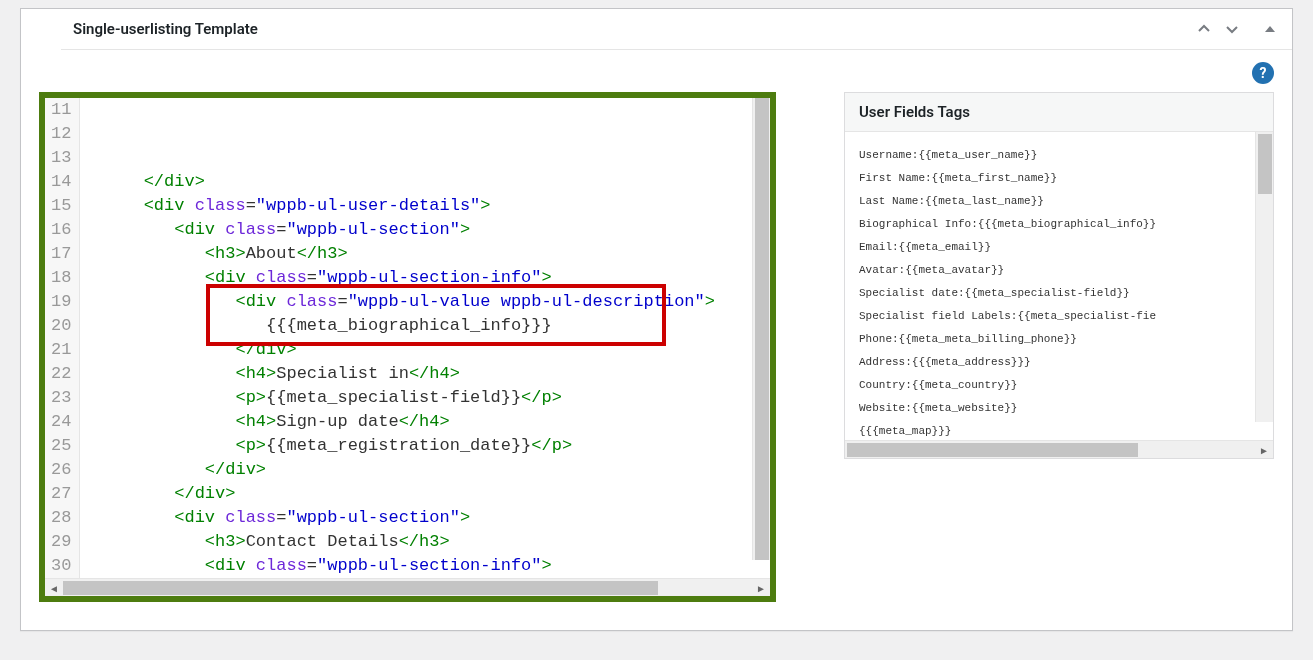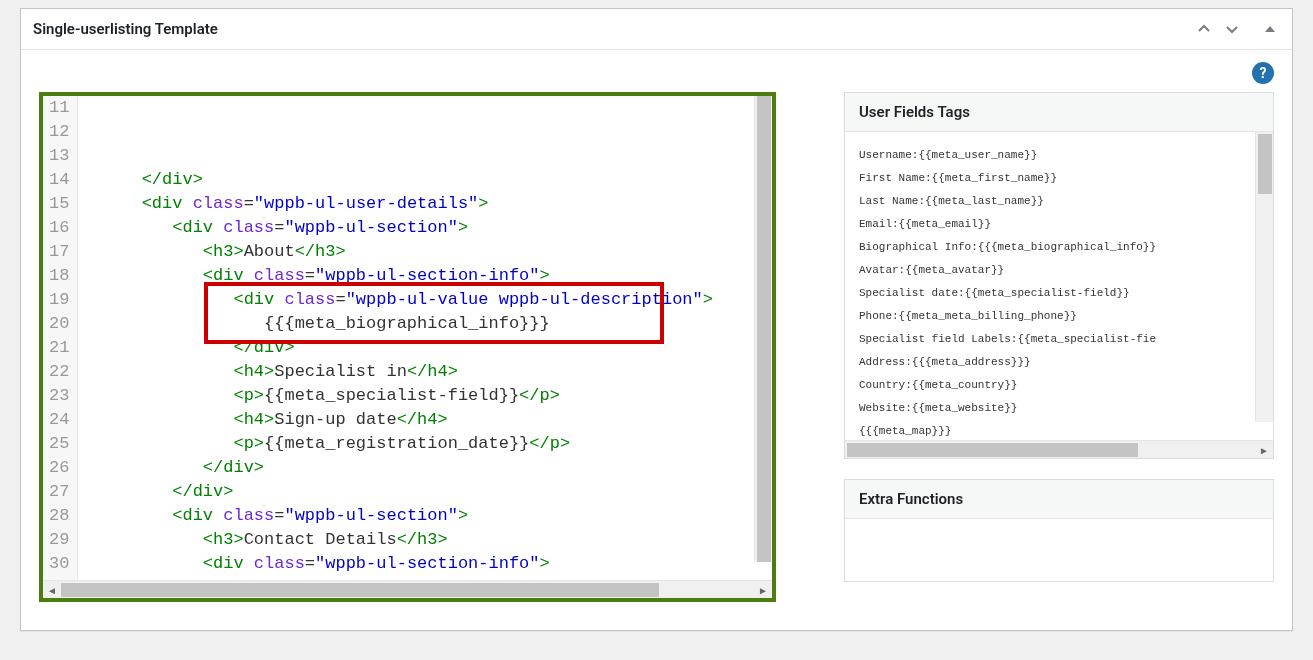--- a/index.html
+++ b/index.html
@@ -16,20 +16,21 @@
     background: #fff;
     border: 1px solid #c3c4c7;
     box-shadow: 0 1px 1px rgba(0,0,0,.04);
   }
   .panel-header {
     display: flex;
     align-items: center;
     justify-content: space-between;
     padding: 10px 12px;
     border-bottom: 1px solid #e5e5e5;
+    margin-left: 40px;
   }
   .panel-title {
     font-size: 15px;
     font-weight: 600;
     color: #1d2327;
   }
   .panel-controls {
     display: flex;
     align-items: center;
     gap: 8px;
@@ -63,21 +64,21 @@
     font-size: 14px;
     cursor: pointer;
   }
   .layout {
     display: flex;
     gap: 20px;
     margin-top: 24px;
   }
   .editor-wrap {
     flex: 1;
-    border: 4px solid #4d7c0f;
+    border: 6px solid #4d7c0f;
     position: relative;
     overflow: hidden;
     height: 510px;
     display: flex;
     flex-direction: column;
   }
   .code-scroll {
     flex: 1;
     overflow: auto;
     position: relative;
@@ -294,43 +295,39 @@
 
       <div class="sidebar">
         <div class="sb-section">
           <div class="sb-header">User Fields Tags</div>
           <div class="sb-body">
             <div class="tags-scroll">
               <div class="tags-content" id="tags">
                   <div>Username:{{meta_user_name}}</div>
                   <div>First Name:{{meta_first_name}}</div>
                   <div>Last Name:{{meta_last_name}}</div>
+                  <div>Biographical Info:{{{meta_biographical_info}}</div>
                   <div>Email:{{meta_email}}</div>
-                  <div>Biographical Info:{{{meta_biographical_info}}</div>
                   <div>Avatar:{{meta_avatar}}</div>
                   <div>Specialist date:{{meta_specialist-field}}</div>
+                  <div>Specialist field Labels:{{meta_specialist-fie</div>
                   <div>Phone:{{meta_meta_billing_phone}}</div>
-                  <div>Specialist field Labels:{{meta_specialist-fie</div>
                   <div>Address:{{{meta_address}}}</div>
                   <div>Country:{{meta_country}}</div>
                   <div>Website:{{meta_website}}</div>
                   <div>{{{meta_map}}}</div>
                 </div>
               <div class="sb-vscroll">
                 <div class="sb-vthumb"></div>
               </div>
             </div>
             <div class="sb-hscroll">
               <div class="sb-arrow" style="left:0;">◄</div>
               <div class="sb-hthumb"></div>
               <div class="sb-arrow" style="right:0;">►</div>
             </div>
           </div>
         </div>
 
-        <div class="sb-section">
-          <div class="sb-header">Extra Functions</div>
-          <div class="extra-body"></div>
-        </div>
       </div>
     </div>
   </div>
 </div>
 
 </body></html>

